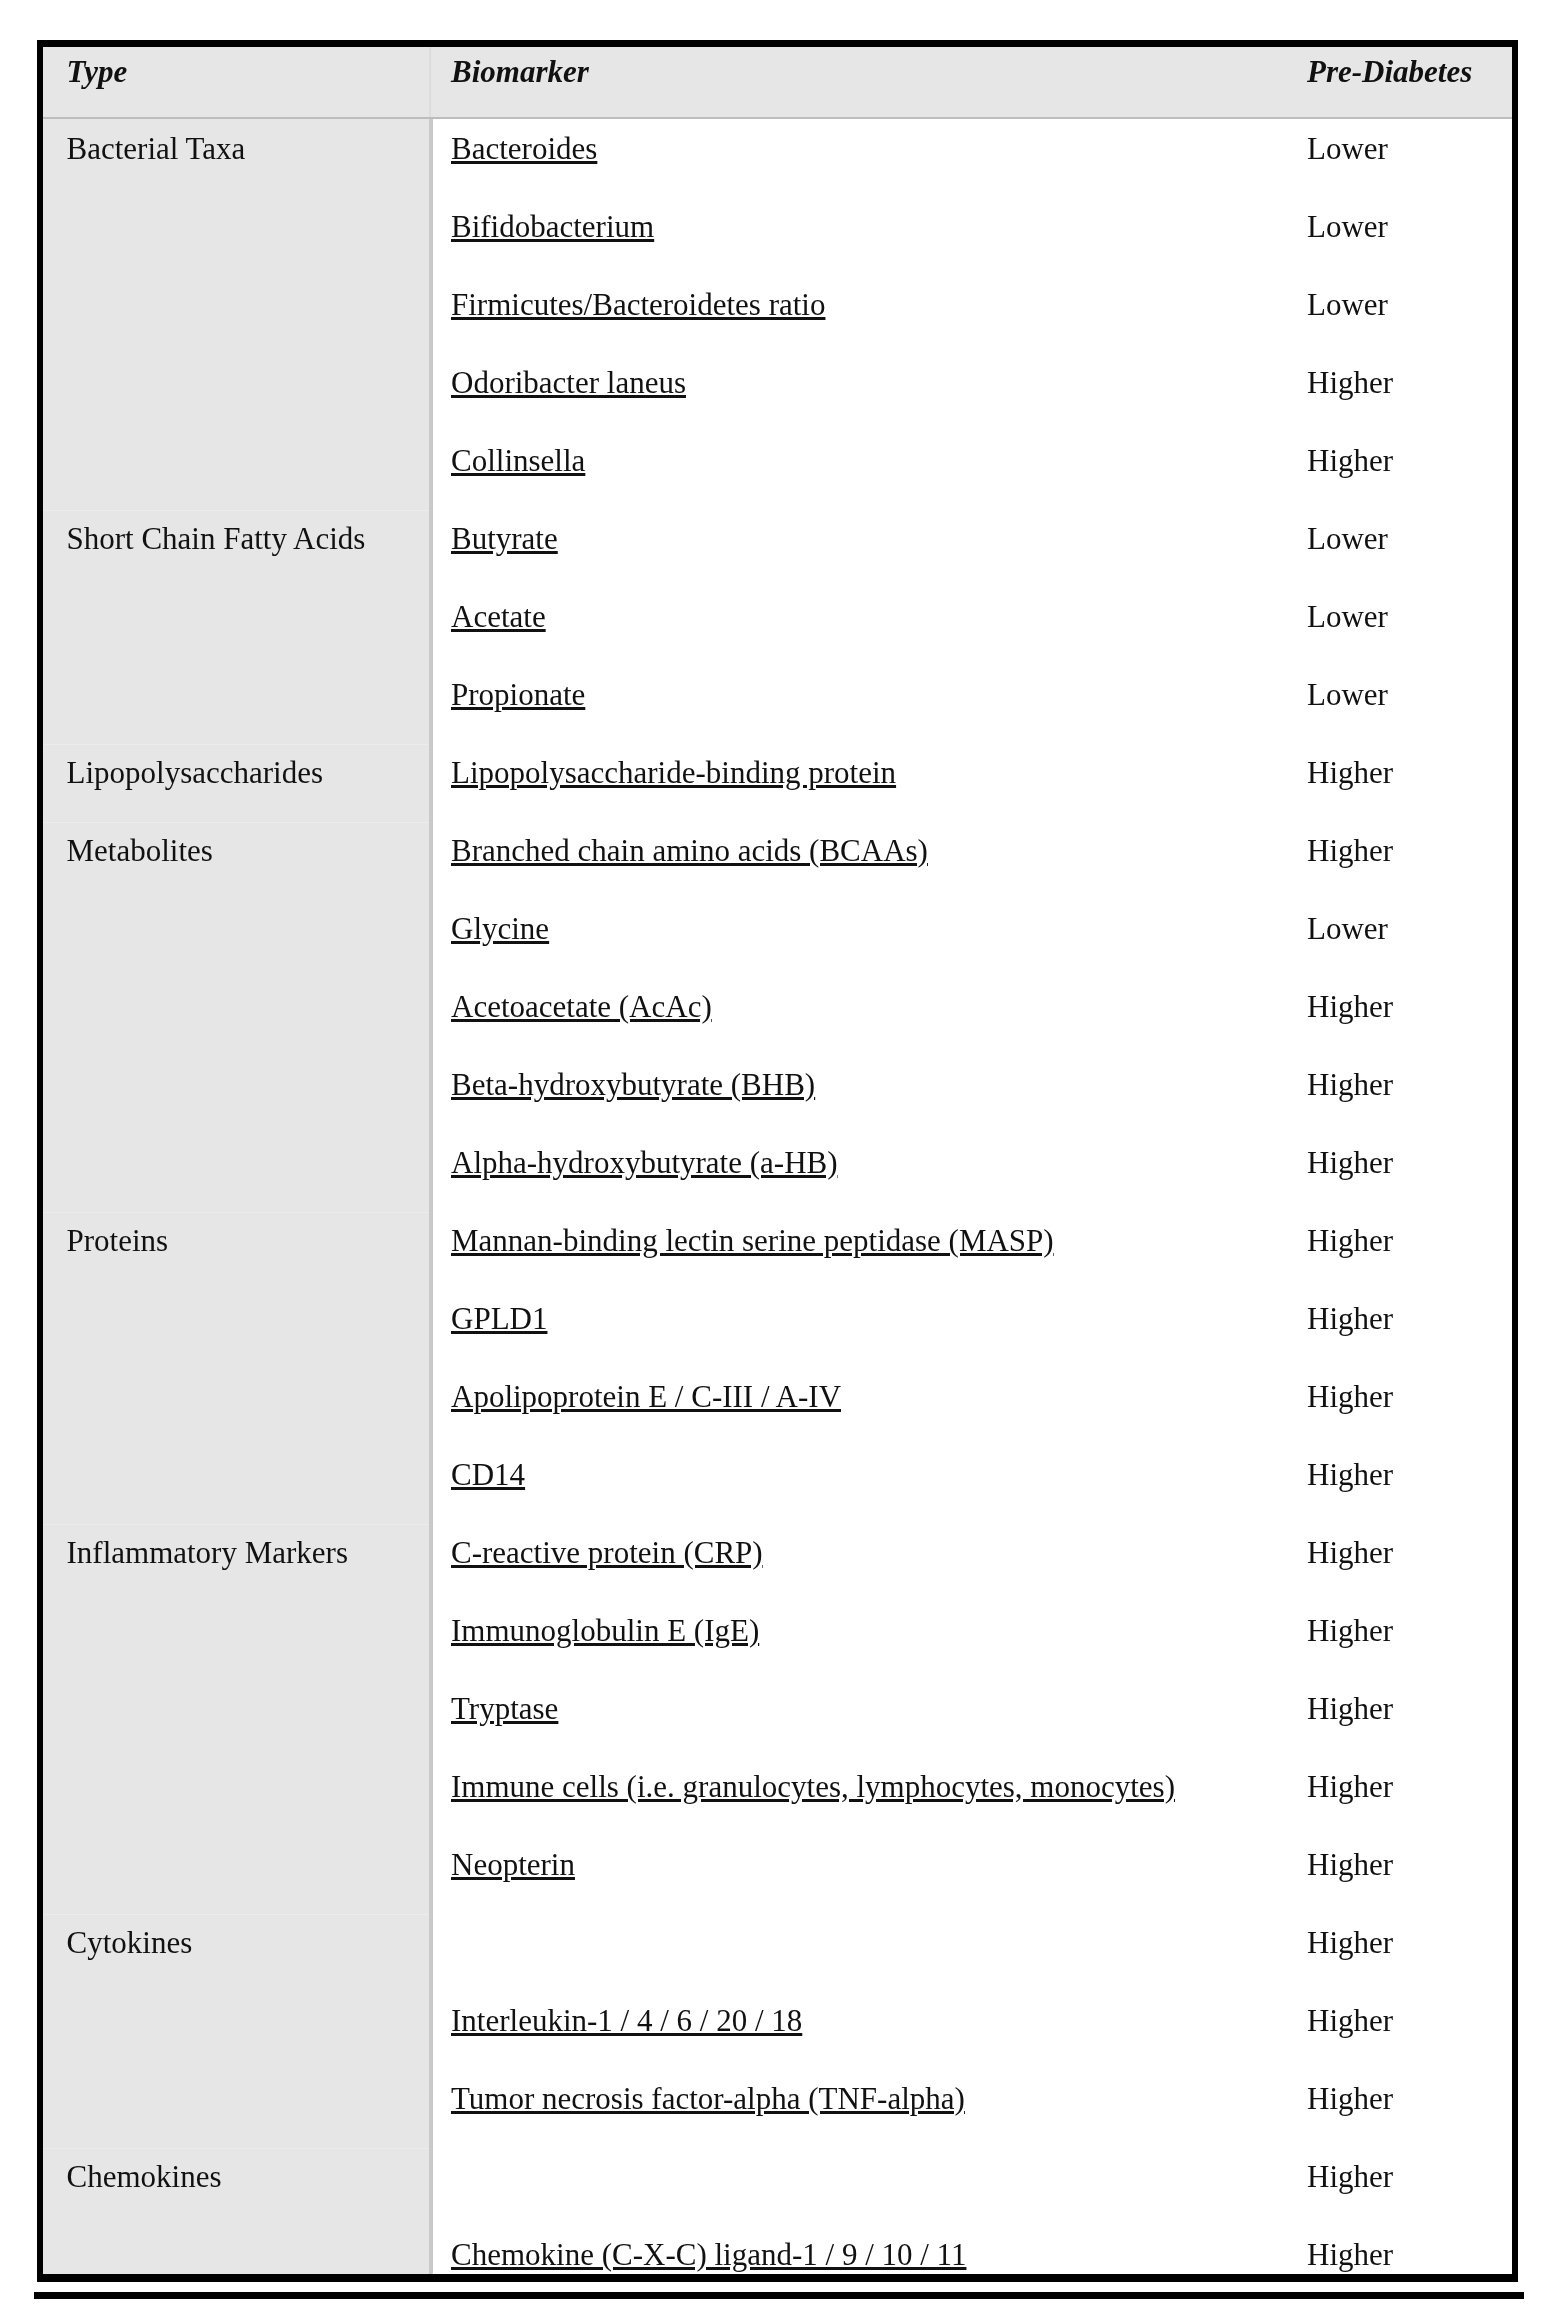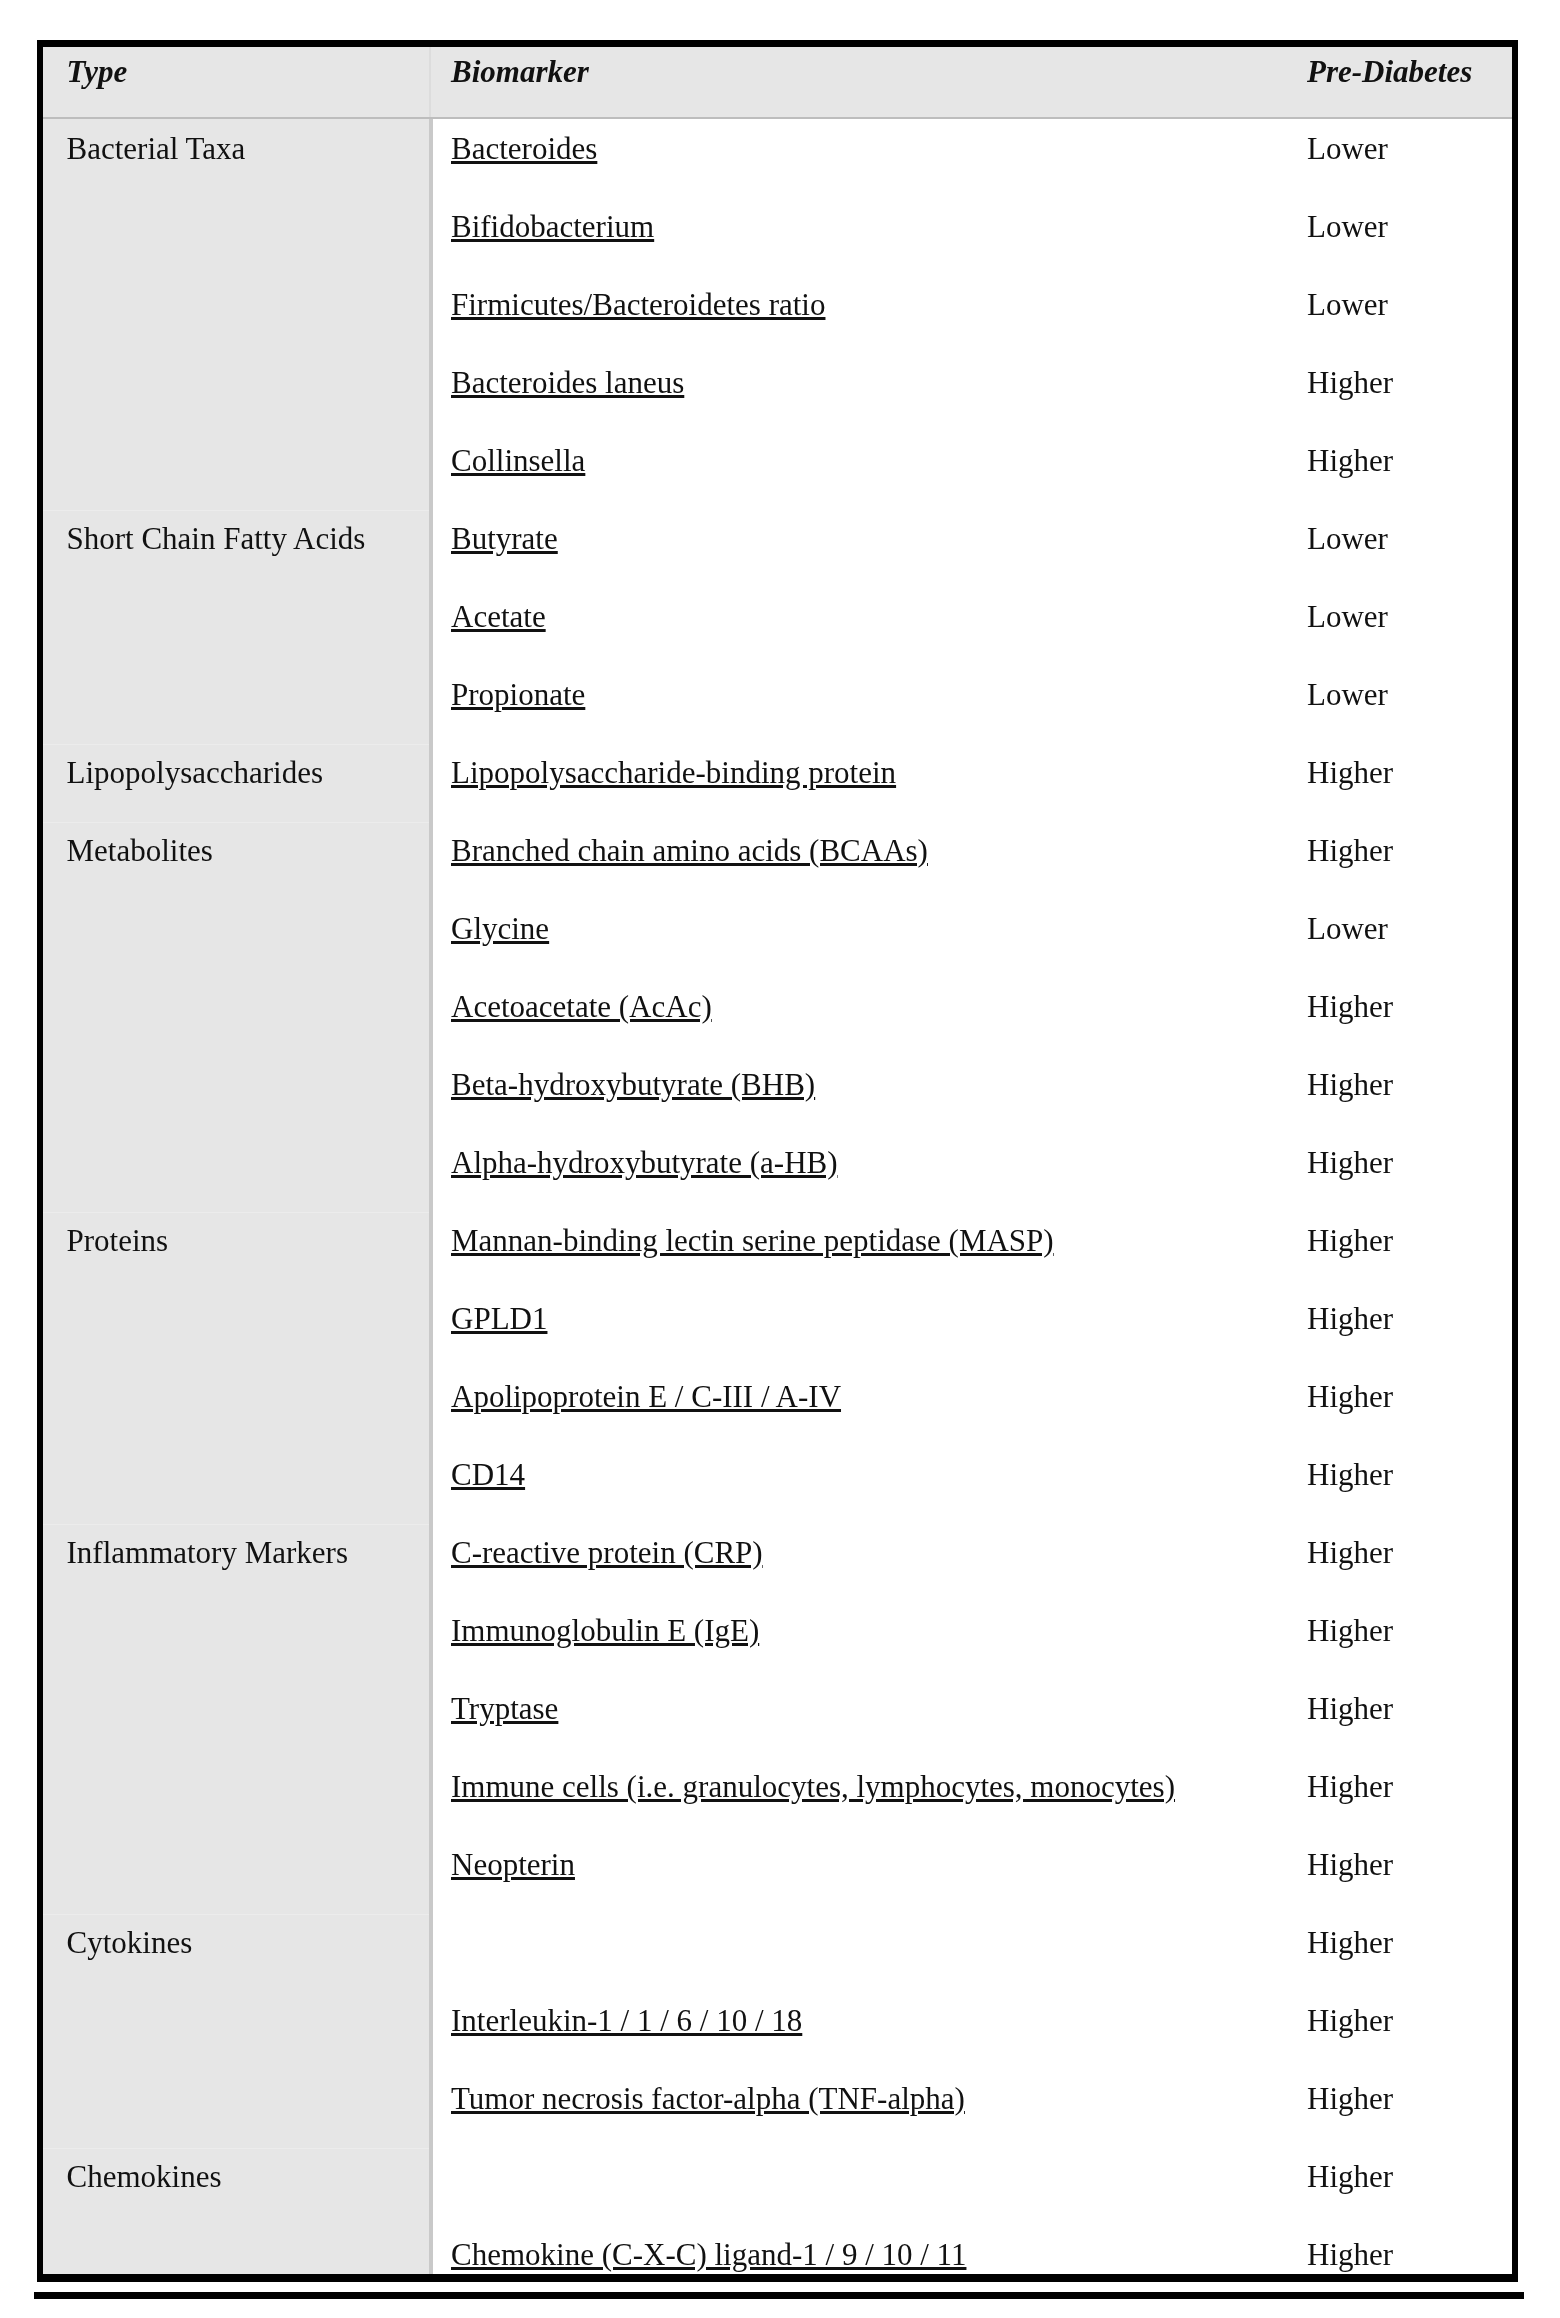--- a/index.html
+++ b/index.html
@@ -50,21 +50,21 @@
         <span class="cell c-bio">Bifidobacterium</span>
         <span class="cell c-pre">Lower</span>
       </div>
       <div class="row">
         <span class="cell c-type"></span>
         <span class="cell c-bio">Firmicutes/Bacteroidetes ratio</span>
         <span class="cell c-pre">Lower</span>
       </div>
       <div class="row">
         <span class="cell c-type"></span>
-        <span class="cell c-bio">Bacteroides laneus</span>
+        <span class="cell c-bio">Odoribacter laneus</span>
         <span class="cell c-pre">Higher</span>
       </div>
       <div class="row">
         <span class="cell c-type"></span>
         <span class="cell c-bio">Collinsella</span>
         <span class="cell c-pre">Higher</span>
       </div>
       <div class="row">
         <div class="group-sep"></div>
         <span class="cell c-type">Short Chain Fatty Acids</span>
@@ -160,21 +160,21 @@
         <span class="cell c-bio">Neopterin</span>
         <span class="cell c-pre">Higher</span>
       </div>
       <div class="row">
         <div class="group-sep"></div>
         <span class="cell c-type">Cytokines</span>
         <span class="cell c-pre">Higher</span>
       </div>
       <div class="row">
         <span class="cell c-type"></span>
-        <span class="cell c-bio">Interleukin-1 / 1 / 6 / 10 / 18</span>
+        <span class="cell c-bio">Interleukin-1 / 4 / 6 / 20 / 18</span>
         <span class="cell c-pre">Higher</span>
       </div>
       <div class="row">
         <span class="cell c-type"></span>
         <span class="cell c-bio">Tumor necrosis factor-alpha (TNF-alpha)</span>
         <span class="cell c-pre">Higher</span>
       </div>
       <div class="row">
         <div class="group-sep"></div>
         <span class="cell c-type">Chemokines</span>

